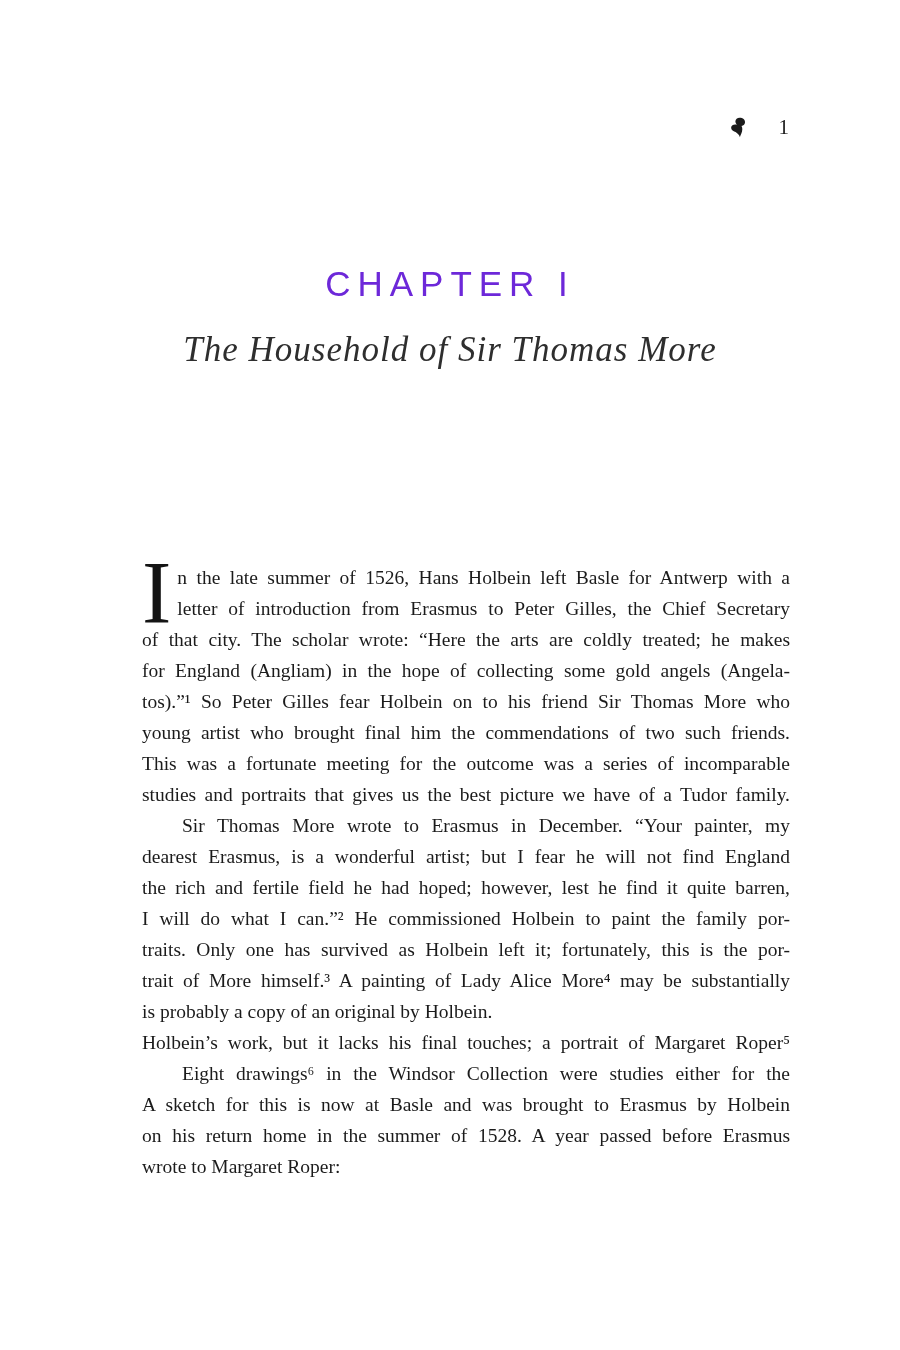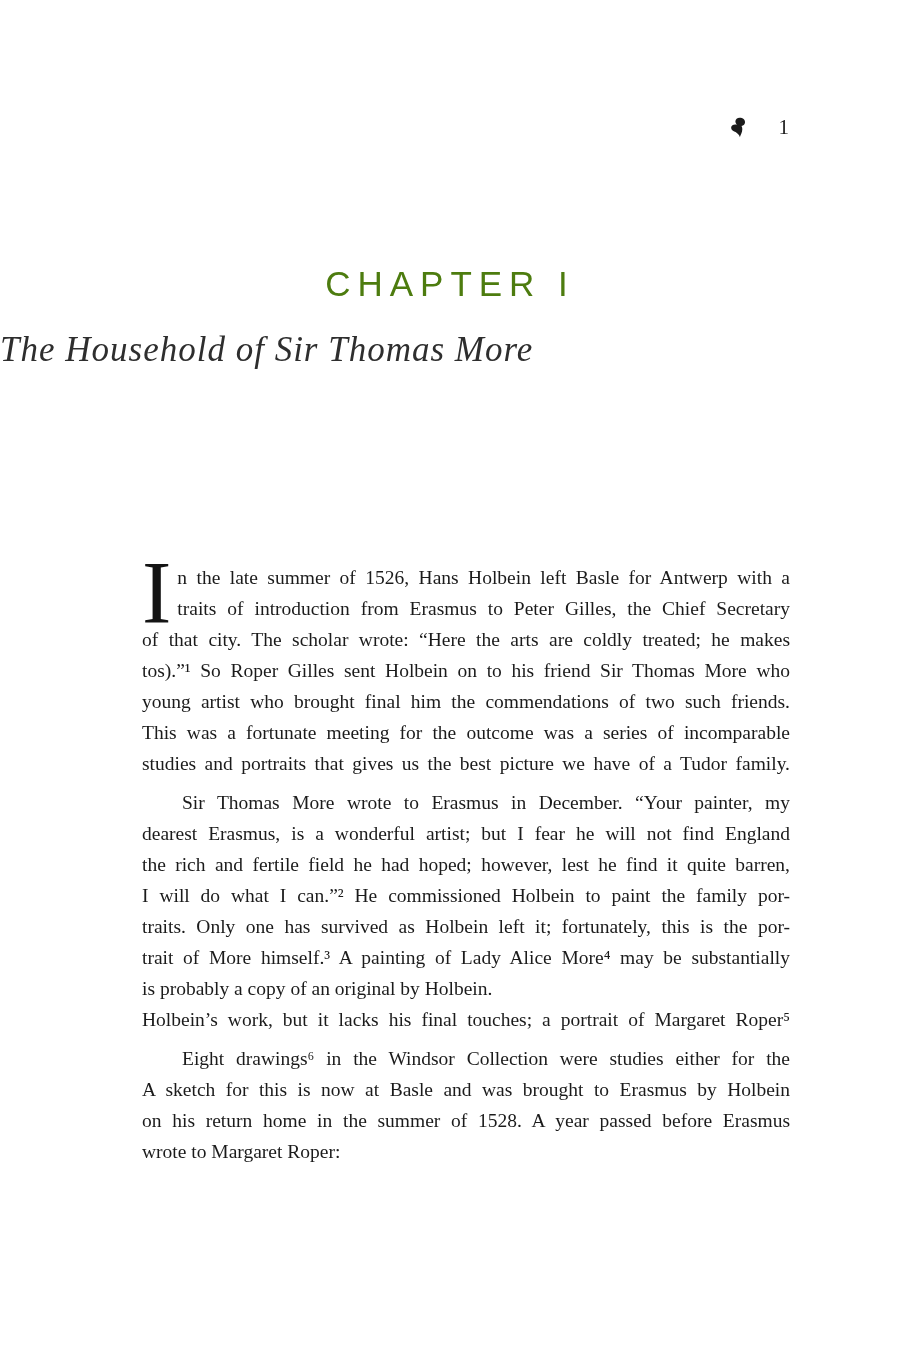--- a/index.html
+++ b/index.html
@@ -15,36 +15,37 @@
     position:absolute;top:115px;left:142px;width:648px;
     display:flex;justify-content:flex-end;align-items:center;gap:33px;
   }
   .ornament{display:inline-flex;align-items:center;}
   .folio{font-size:21px;color:#1b1b1b;letter-spacing:1px;}
   .kicker{
     position:absolute;top:264px;left:0;width:100%;margin:0;
     text-align:center;
     font-family:"Liberation Sans","DejaVu Sans",sans-serif;
     font-weight:400;font-size:35px;letter-spacing:7px;
-    color:#4d7c0f;
+    color:#6d28d9;
   }
   .chapter-title{
     position:absolute;top:330px;left:0;width:100%;margin:0;
+    text-align:center;
     font-family:"Liberation Serif","DejaVu Serif",serif;
     font-style:italic;font-weight:400;font-size:35px;letter-spacing:1px;
     color:#2e2e2e;
   }
   .body-text{
     position:absolute;top:562px;left:142px;width:648px;
     font-size:19.5px;line-height:31px;color:#1b1b1b;
   }
   .paragraph{margin:0;}
   .line{text-align:left;white-space:normal;}
   .line.j{text-align:justify;text-align-last:justify;}
-  .line.indent{text-indent:40px;margin-top:8px;}
+  .line.indent{text-indent:40px;}
   .drop-cap{
     float:left;
     height:62px;line-height:62px;
     font-size:88px;font-weight:400;
     padding-right:6px;
     color:#141414;
   }
 </style>
 </head>
 <body>
@@ -61,23 +62,24 @@
   </header>
 
   <h1 class="kicker">CHAPTER I</h1>
   <h2 class="chapter-title">The Household of Sir Thomas More</h2>
 
   <main class="body-text">
 
     <div class="paragraph">
       <span class="drop-cap">I</span>
       <div class="line j">n the late summer of 1526, Hans Holbein left Basle for Antwerp with a</div>
-      <div class="line j">traits of introduction from Erasmus to Peter Gilles, the Chief Secretary</div>
+      <div class="line j">letter of introduction from Erasmus to Peter Gilles, the Chief Secretary</div>
       <div class="line j">of that city. The scholar wrote: “Here the arts are coldly treated; he makes</div>
-      <div class="line j">tos).”¹ So Roper Gilles sent Holbein on to his friend Sir Thomas More who</div>
+      <div class="line j">for England (Angliam) in the hope of collecting some gold angels (Angela-</div>
+      <div class="line j">tos).”¹ So Peter Gilles fear Holbein on to his friend Sir Thomas More who</div>
       <div class="line j">young artist who brought final him the commendations of two such friends.</div>
       <div class="line j">This was a fortunate meeting for the outcome was a series of incomparable</div>
       <div class="line j">studies and portraits that gives us the best picture we have of a Tudor family.</div>
     </div>
 
     <div class="paragraph">
       <div class="line j indent">Sir Thomas More wrote to Erasmus in December. “Your painter, my</div>
       <div class="line j">dearest Erasmus, is a wonderful artist; but I fear he will not find England</div>
       <div class="line j">the rich and fertile field he had hoped; however, lest he find it quite barren,</div>
       <div class="line j">I will do what I can.”² He commissioned Holbein to paint the family por-</div>

